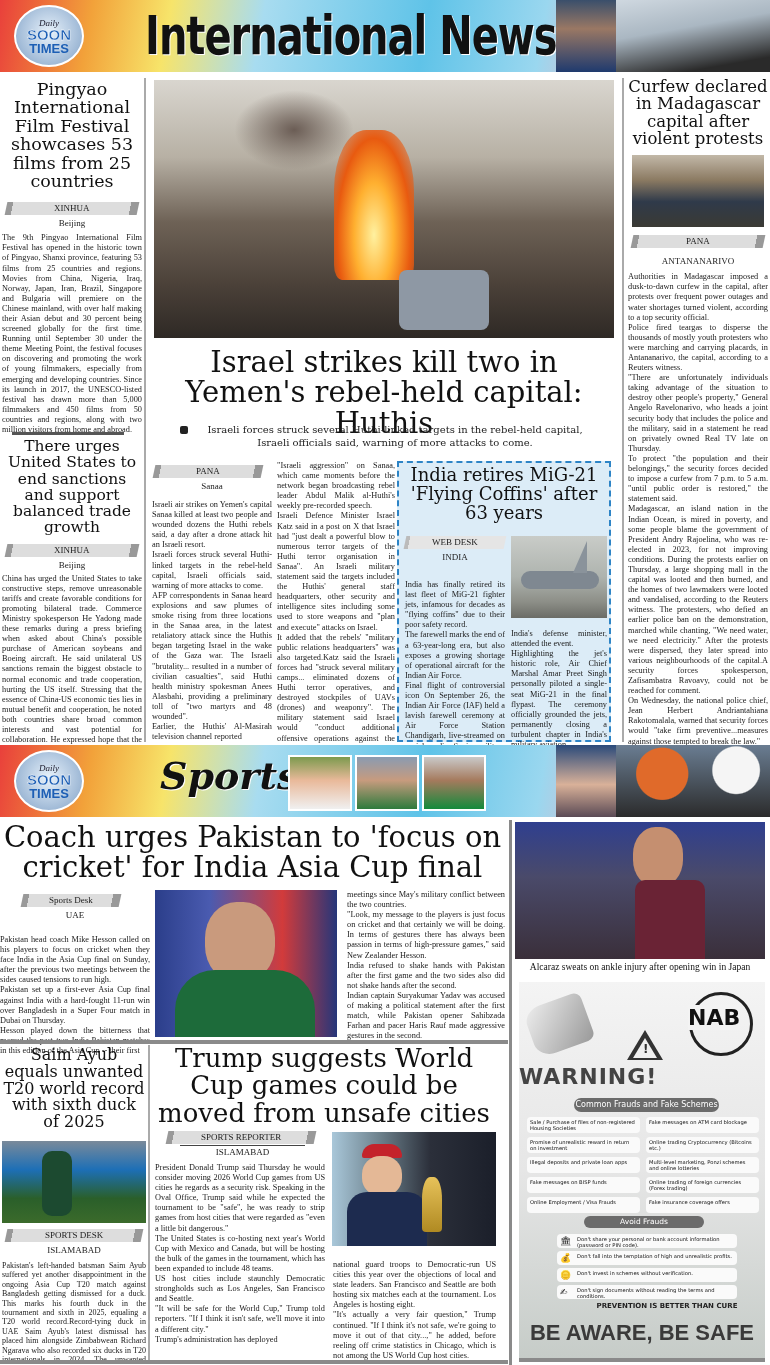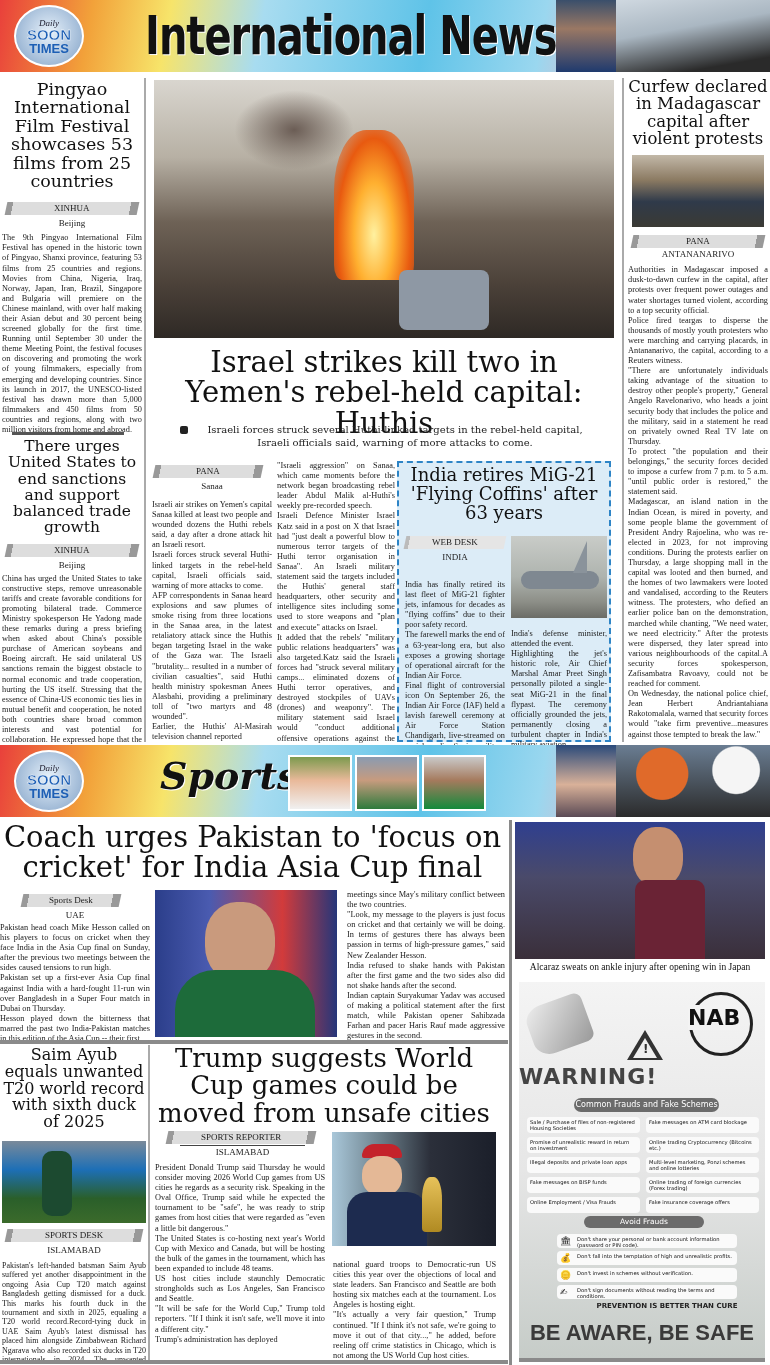--- a/index.html
+++ b/index.html
@@ -99,21 +99,21 @@
   <div class="body" style="position:absolute;left:112px;top:166px;width:96px">
     <p>India's defense minister, attended the event.</p>
     <p>Highlighting the jet's historic role, Air Chief Marshal Amar Preet Singh personally piloted a single-seat MiG-21 in the final flypast. The ceremony officially grounded the jets, permanently closing a turbulent chapter in India's military aviation.</p>
   </div>
 </div>
 
 <div class="abs" style="left:628px;top:78px;width:140px">
   <h2 class="head" style="font-size:16.5px">Curfew declared in Madagascar capital after violent protests</h2>
   <div class="imgbox" style="position:relative;margin:8px 4px 0;height:72px;background:linear-gradient(180deg,#c2b8a8 0%,#8b7a62 35%,#2f3a4a 65%,#3b3a34 100%)"></div>
   <div class="tag" style="margin-top:8px"><span>PANA</span></div>
-  <div class="loc" style="margin-top:1px">ANTANANARIVO</div>
+  <div class="loc" style="margin-top:8px">ANTANANARIVO</div>
   <div class="body" style="margin-top:6px">
     <p>Authorities in Madagascar imposed a dusk-to-dawn curfew in the capital, after protests over frequent power outages and water shortages turned violent, according to a top security official.</p>
     <p>Police fired teargas to disperse the thousands of mostly youth protesters who were marching and carrying placards, in Antananarivo, the capital, according to a Reuters witness.</p>
     <p>"There are unfortunately individuals taking advantage of the situation to destroy other people's property," General Angelo Ravelonarivo, who heads a joint security body that includes the police and the military, said in a statement he read on privately owned Real TV late on Thursday.</p>
     <p>To protect "the population and their belongings," the security forces decided to impose a curfew from 7 p.m. to 5 a.m. "until public order is restored," the statement said.</p>
     <p>Madagascar, an island nation in the Indian Ocean, is mired in poverty, and some people blame the government of President Andry Rajoelina, who was re-elected in 2023, for not improving conditions. During the protests earlier on Thursday, a large shopping mall in the capital was looted and then burned, and the homes of two lawmakers were looted and vandalised, according to the Reuters witness. The protesters, who defied an earlier police ban on the demonstration, marched while chanting, "We need water, we need electricity." After the protests were dispersed, they later spread into various neighbourhoods of the capital.A security forces spokesperson, Zafisambatra Ravoavy, could not be reached for comment.</p>
     <p>On Wednesday, the national police chief, Jean Herbert Andriantahiana Rakotomalala, warned that security forces would "take firm preventive...measures against those tempted to break the law."</p>
   </div>
 </div>
 
@@ -128,21 +128,21 @@
   <div class="sportsface" style="left:355px"></div>
   <div class="sportsface" style="left:422px;background:linear-gradient(180deg,#c9c9c9 0%,#a57a5d 45%,#138a3c 100%)"></div>
   <div class="photo" style="left:556px;width:60px;background:linear-gradient(180deg,#2a4a7a,#d9b199 55%,#5a4a55)"></div>
   <div class="photo" style="left:616px;width:154px;background:radial-gradient(circle at 30% 40%,#e06a2a 0 22%,transparent 23%),radial-gradient(circle at 78% 35%,#f5f5f5 0 18%,transparent 19%),linear-gradient(180deg,#6a7d92,#2b2b2b)"></div>
 </div>
 
 <h2 class="head abs" style="left:0;top:822px;width:505px;font-size:29px">Coach urges Pakistan to 'focus on cricket' for India Asia Cup final</h2>
 <div class="abs" style="left:0;top:890px;width:150px">
   <div class="tag" style="margin:4px 30px 0 22px"><span>Sports Desk</span></div>
   <div class="loc">UAE</div>
-  <div class="body" style="margin-top:3px">
+  <div class="body" style="margin-top:15px">
     <p>Pakistan head coach Mike Hesson called on his players to focus on cricket when they face India in the Asia Cup final on Sunday, after the previous two meetings between the sides caused tensions to run high.</p>
     <p>Pakistan set up a first-ever Asia Cup final against India with a hard-fought 11-run win over Bangladesh in a Super Four match in Dubai on Thursday.</p>
     <p>Hesson played down the bitterness that marred the past two India-Pakistan matches in this edition of the Asia Cup -- their first</p>
   </div>
 </div>
 <div class="imgbox" style="left:155px;top:890px;width:182px;height:147px;background:linear-gradient(90deg,#2b3e8a 0%,#4a5bb0 30%,#d23b3b 70%,#25367a 100%)">
   <div style="position:absolute;left:50px;top:12px;width:70px;height:80px;border-radius:45%;background:#c99a7d"></div>
   <div style="position:absolute;left:20px;top:80px;width:140px;height:70px;border-radius:40px 40px 0 0;background:#1d6b3a"></div>
 </div>
 <div class="abs body" style="left:347px;top:890px;width:158px">

